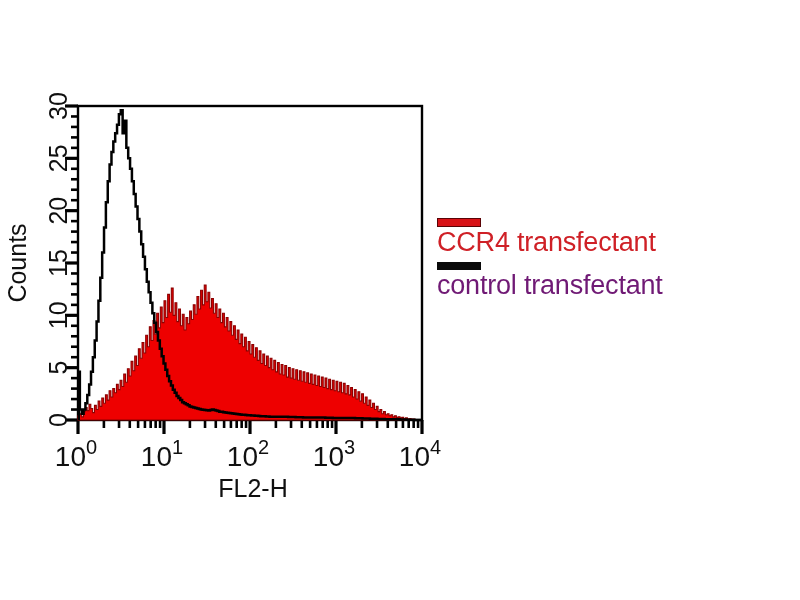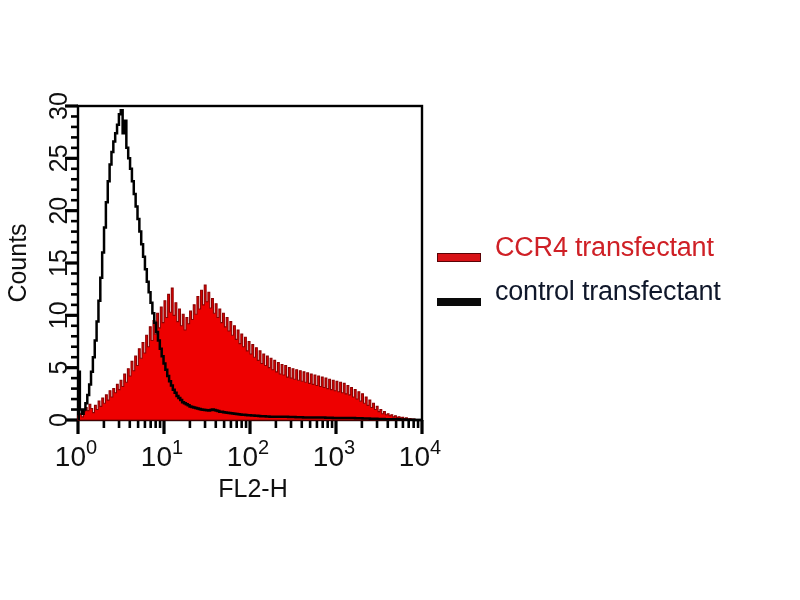--- a/index.html
+++ b/index.html
@@ -23,22 +23,23 @@
     height: 600px;
   }
   .legend-block {
     position: absolute;
     left: 437px;
     top: 218px;
     width: 360px;
   }
   .legend-row {
     display: flex;
-    align-items: flex-end;
+    align-items: flex-start;
     height: 44px;
+    flex-direction: column;
   }
   .legend-swatch {
     width: 44px;
     height: 7px;
     margin-right: 14px;
     flex: 0 0 auto;
   }
   .legend-swatch.red {
     background: #d81217;
     border: 1px solid #5a0306;
@@ -49,21 +50,21 @@
     background: #0a0a0a;
     height: 8px;
   }
   .legend-label {
     font-size: 27px;
     line-height: 30px;
     letter-spacing: -0.2px;
     white-space: nowrap;
   }
   .legend-label.red { color: #cf2026; }
-  .legend-label.black { color: #0f172a; }
+  .legend-label.black { color: #701a75; }
 </style>
 </head>
 <body>
 
 <div id="root">
 
   <svg id="figure" viewBox="0 0 800 600">
     <rect x="0" y="0" width="800" height="600" fill="#ffffff"></rect>
 
     <g>

